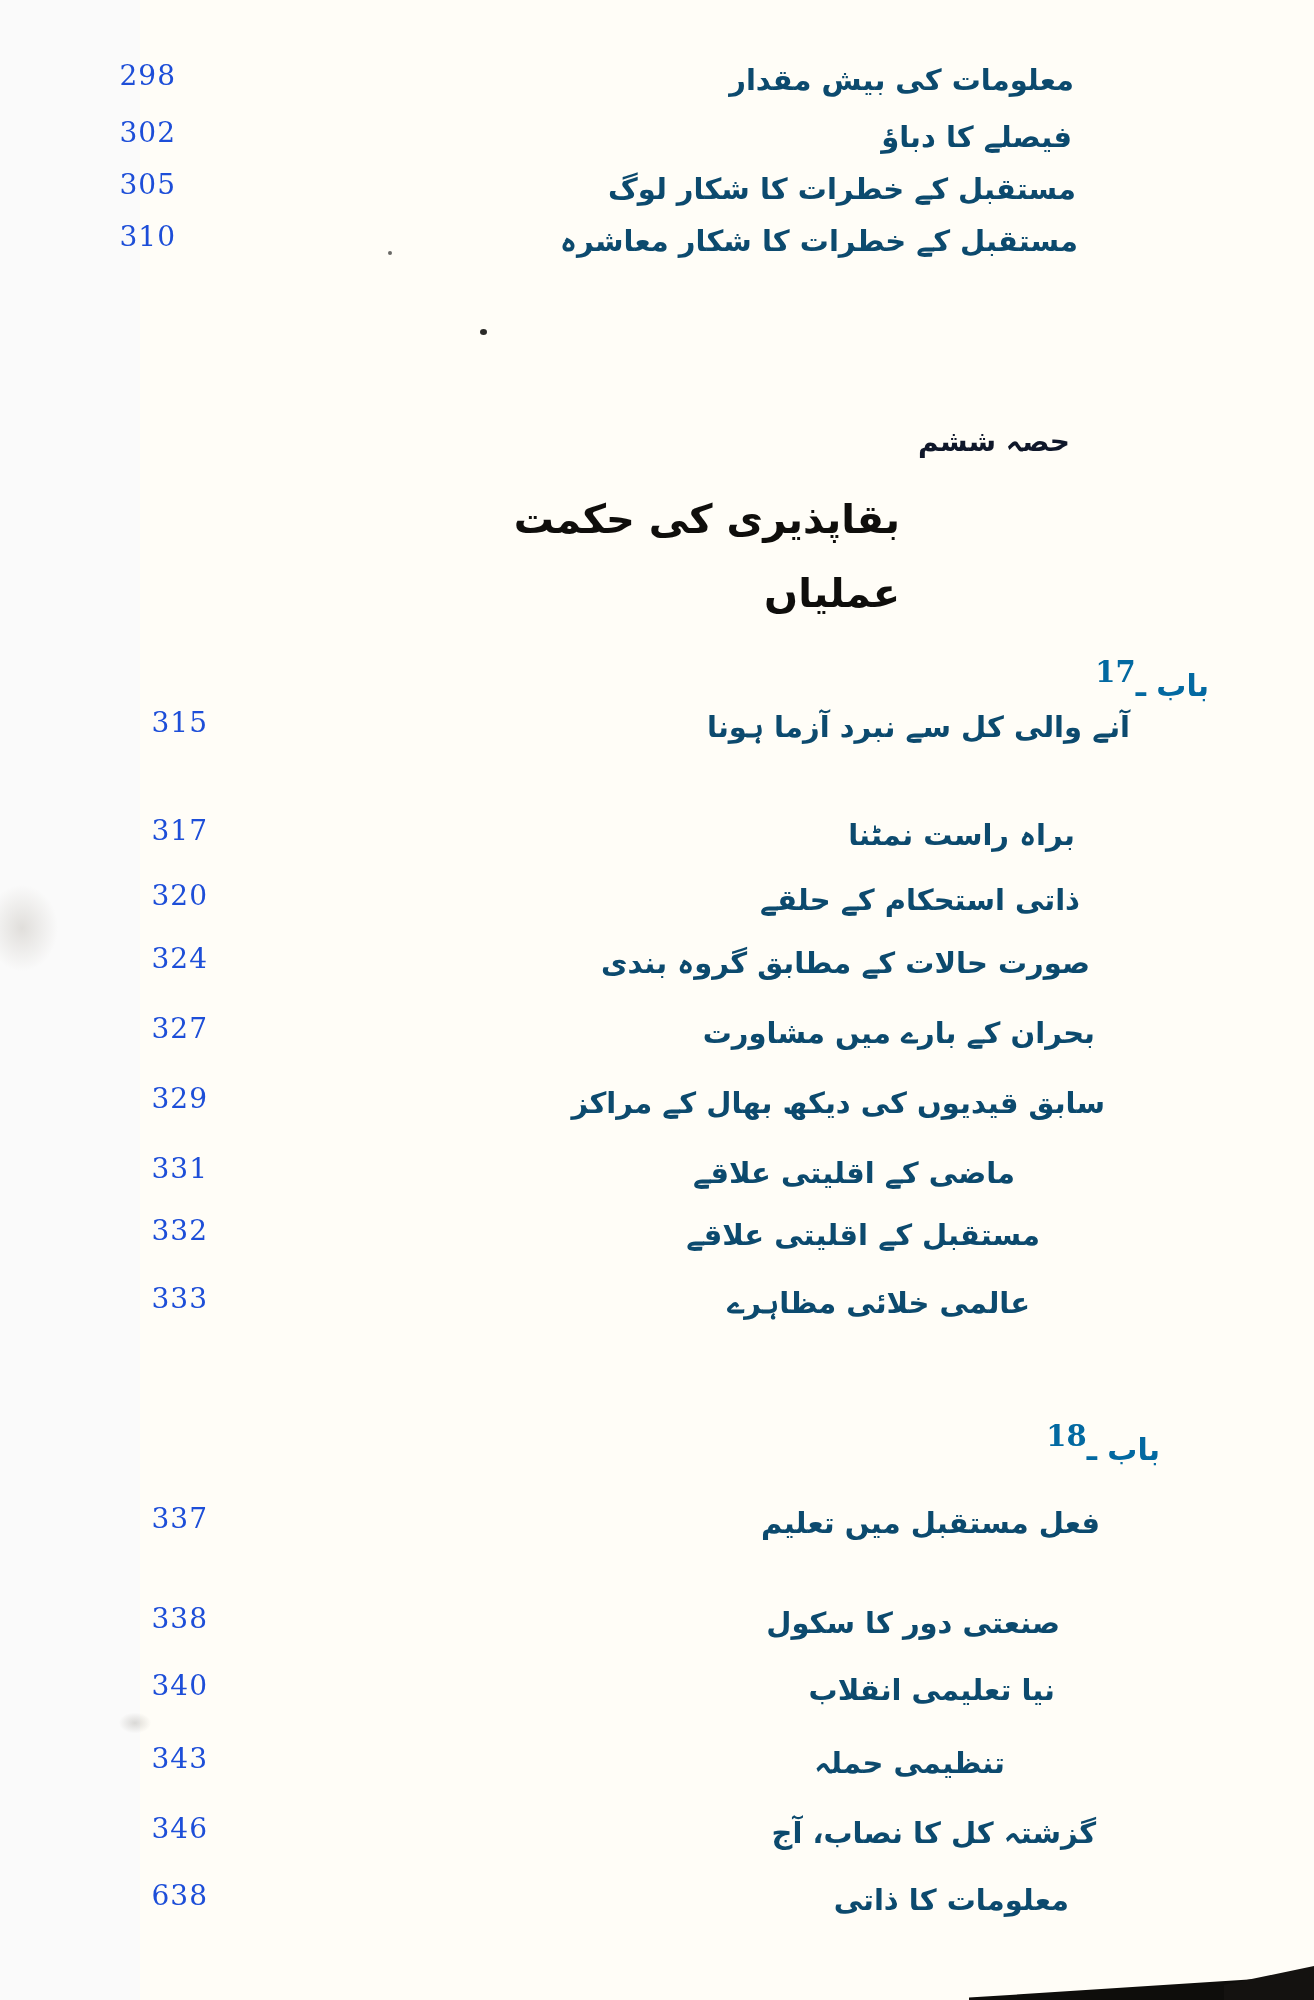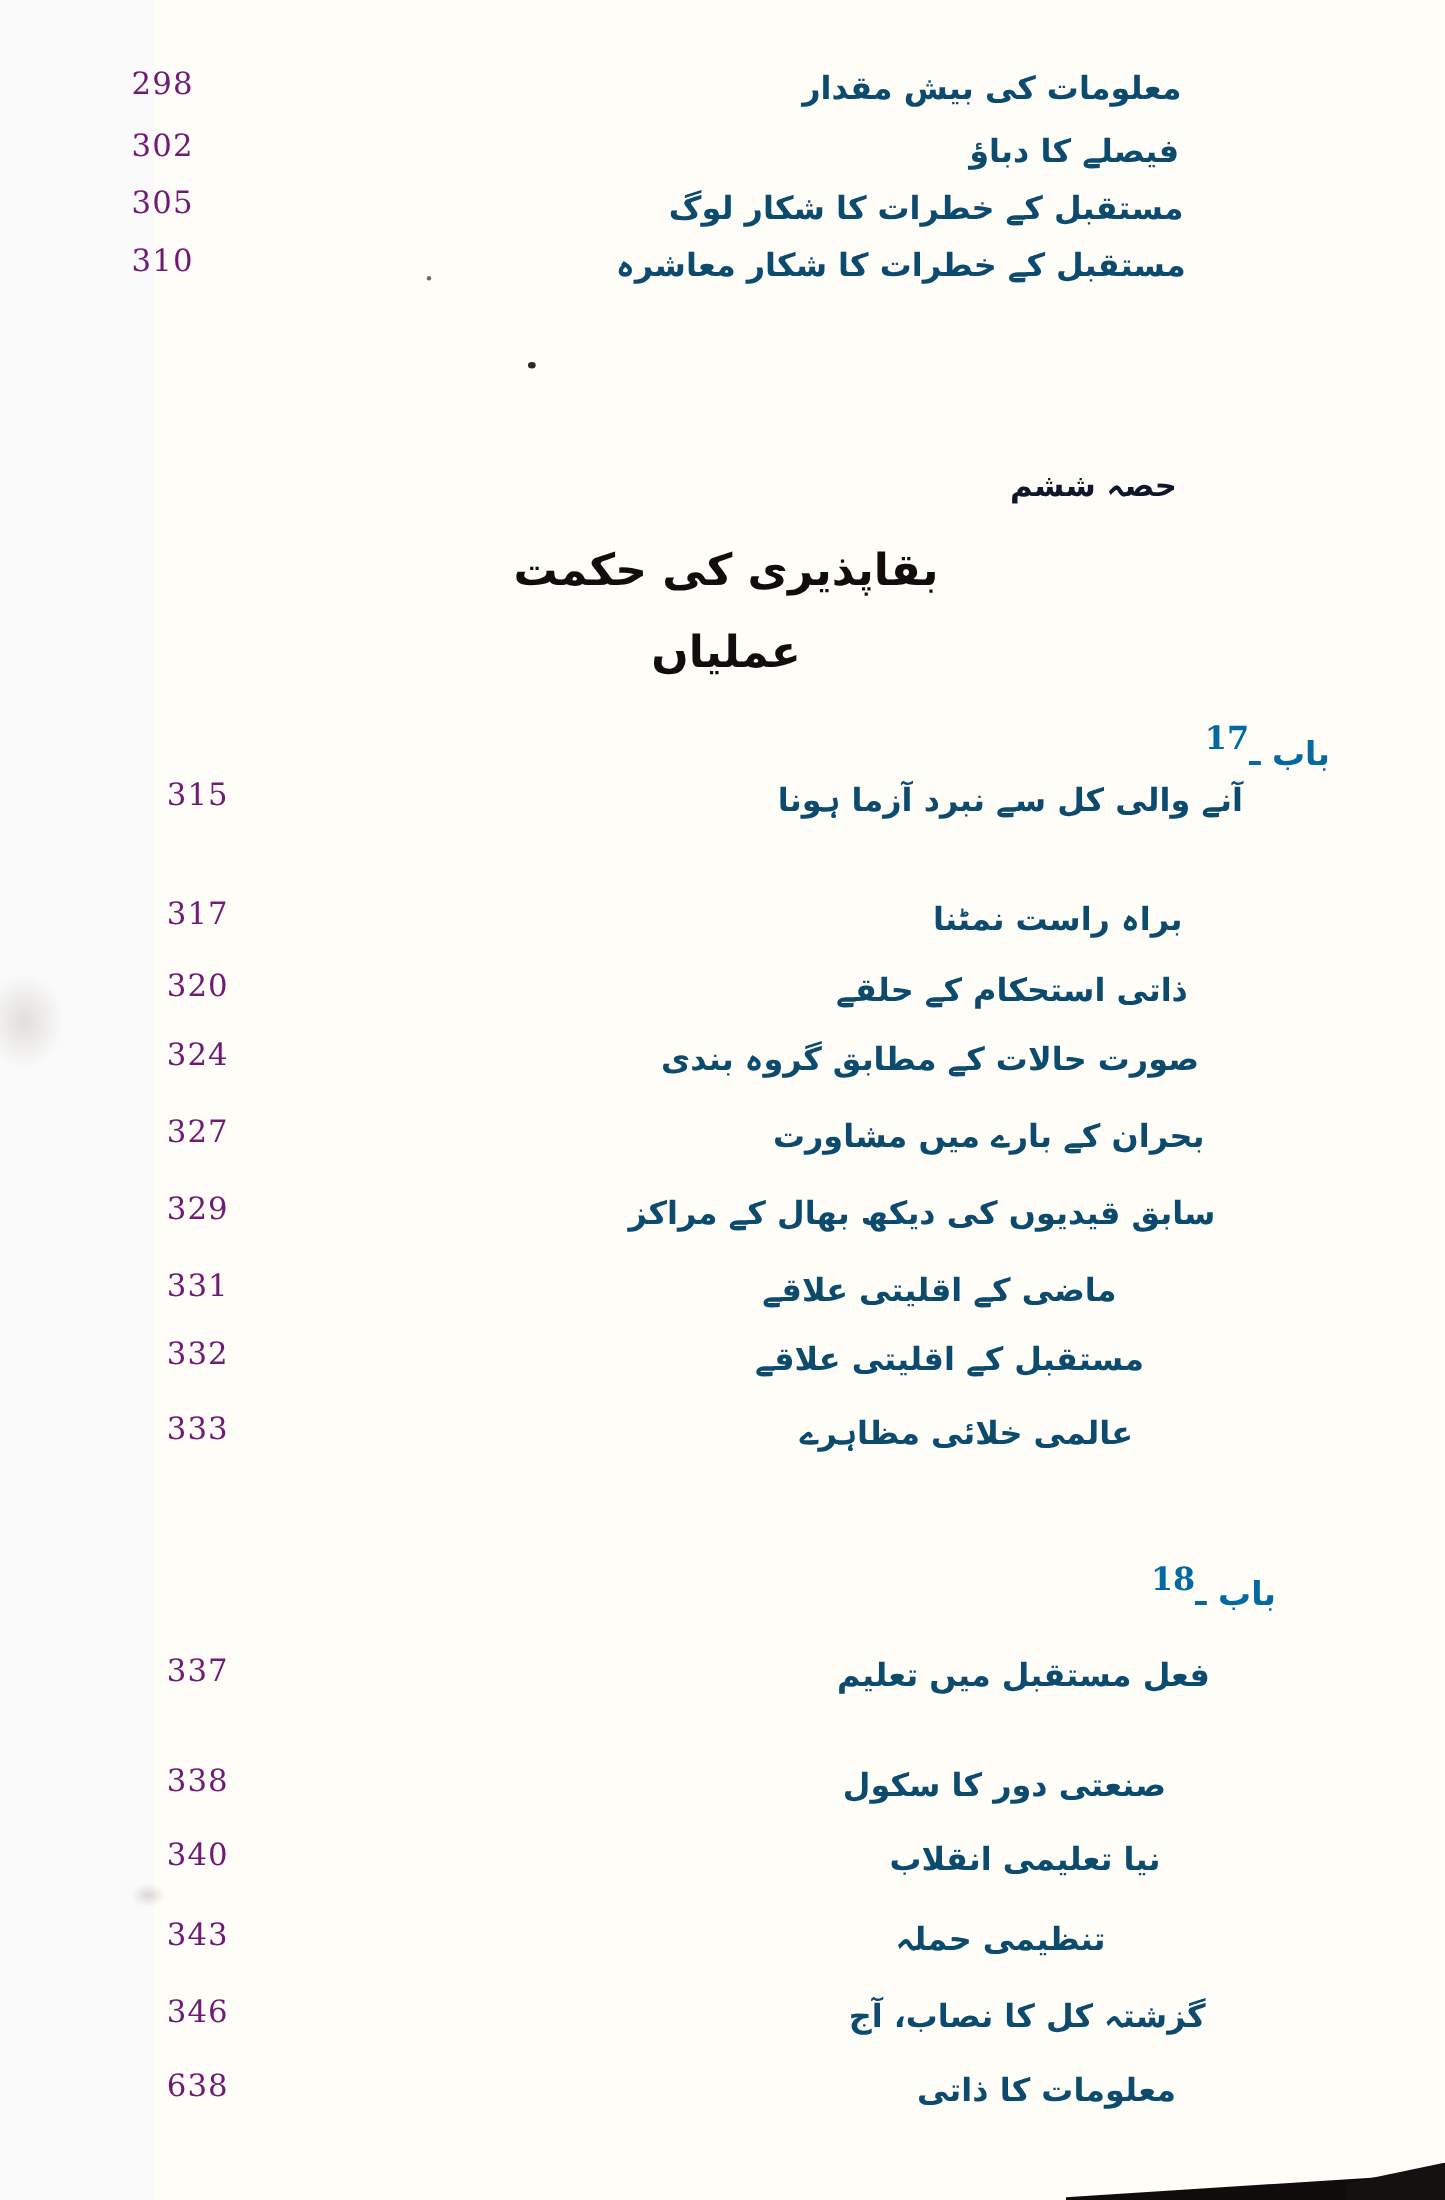--- a/index.html
+++ b/index.html
@@ -17,37 +17,37 @@
   
   .left-strip{
     position:absolute;left:0;top:0;width:140px;height:100%;
     background:#fafafa;
   }
   .row{position:absolute;left:0;width:100%;height:58px;}
   .num{
     position:absolute;top:4px;left:40px;width:168px;
     text-align:right;
     font-family:"DejaVu Serif","Liberation Serif",serif;
-    font-size:28px;color:#701a75;letter-spacing:1px;
+    font-size:28px;color:#1d4ed8;letter-spacing:1px;
   }
   .row.intro .num{width:136px;}
   .title{
     position:absolute;top:0;
     direction:rtl;unicode-bidi:isolate;
     font-family:"DejaVu Sans",sans-serif;
     font-weight:bold;font-size:29px;line-height:50px;
     color:#0c4a6e;white-space:nowrap;
   }
   .part-label{
     position:absolute;top:425px;right:244px;
     direction:rtl;font-weight:bold;font-size:28px;color:#0f172a;
   }
   .part-title{
     position:absolute;top:482px;left:420px;width:480px;
-    text-align:center;direction:rtl;
+    direction:rtl;
     font-weight:bold;font-size:40px;line-height:74px;color:#0f0e0c;
   }
   .bab{
     position:absolute;direction:rtl;white-space:nowrap;
     font-weight:bold;font-size:30px;color:#0369a1;
   }
   .bab-17{top:668px;right:105px;}
   .bab-18{top:1432px;right:154px;margin-left:36px;}
   .bab-digits{
     font-family:"DejaVu Serif","Liberation Serif",serif;

